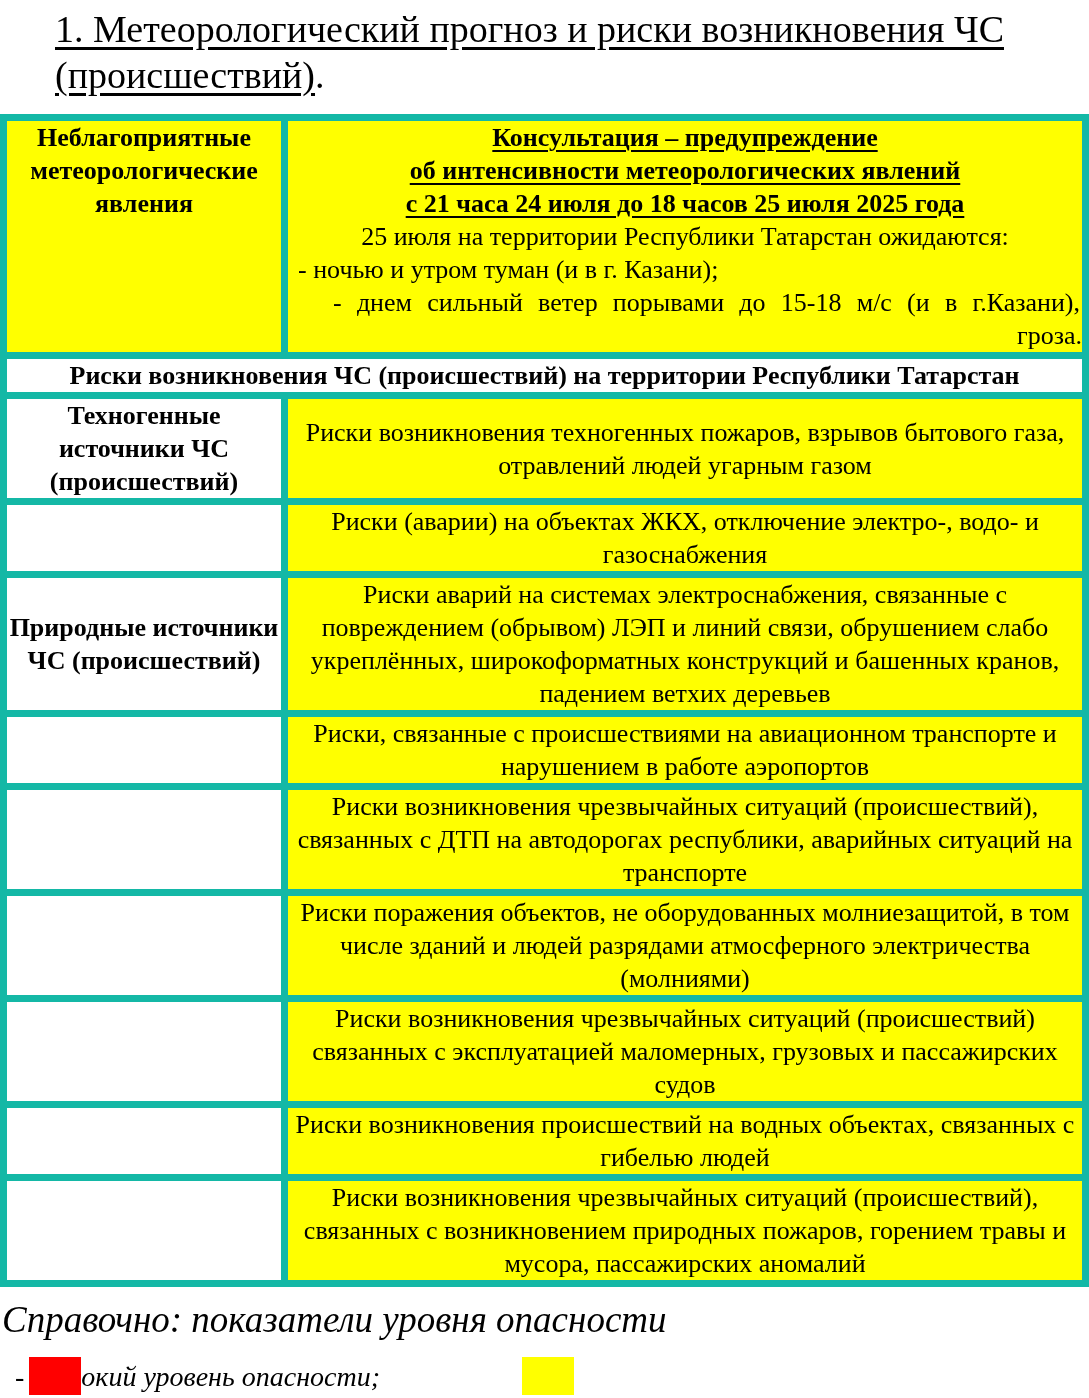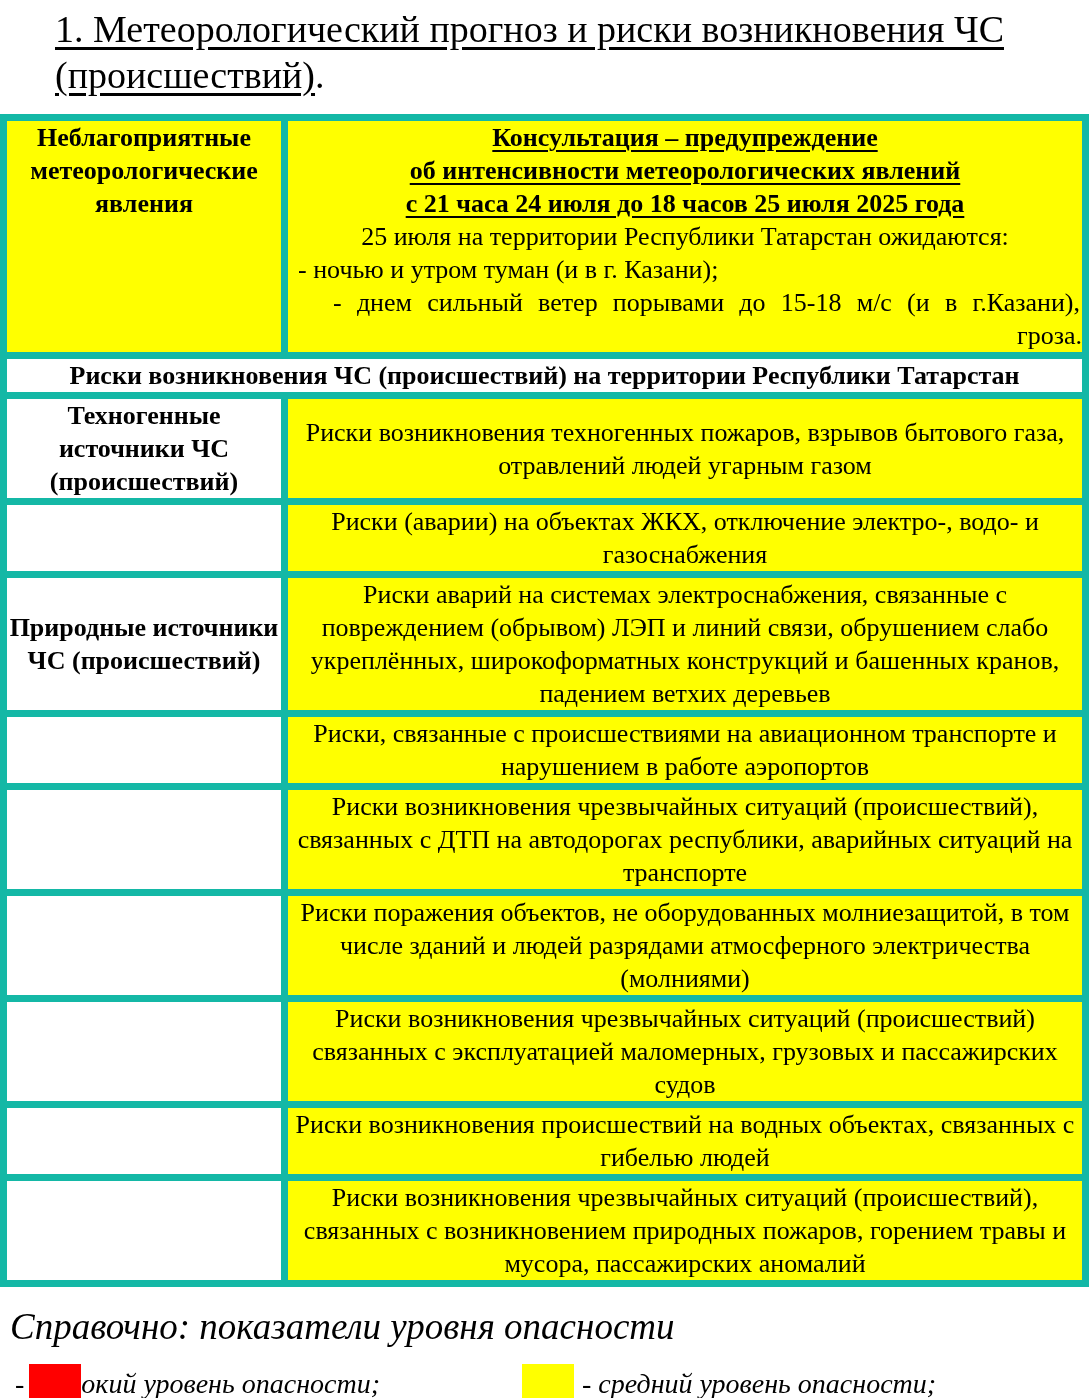--- a/index.html
+++ b/index.html
@@ -88,25 +88,25 @@
   .adv-just {
     text-align: justify;
     text-align-last: justify;
     text-indent: 45px;
     padding-right: 2px;
   }
   .adv-flush  { text-align: right; }
 
   
   .ref-heading {
-    margin-top: 17px;
+    margin-top: 10px;
     font-size: 37px;
     font-style: italic;
     line-height: 46px;
-    padding-left: 10px;
+    padding-left: 2px;
   }
   .legend {
     margin-top: 14px;
     display: grid;
     grid-template-columns: 522px auto;
     row-gap: 9px;
     font-size: 28px;
     font-style: italic;
     line-height: 33px;
   }
@@ -198,21 +198,20 @@
 <div class="ref-heading">Справочно: показатели уровня опасности</div>
 
 <div class="legend">
   <div class="legend-item l">
     <span class="legend-dash">-</span>
     <span class="swatch" style="background-color: rgb(255, 0, 0);"></span>
     <span class="legend-label">окий уровень опасности;</span>
   </div>
   <div class="legend-item r">
     <span class="swatch" style="background-color: rgb(255, 255, 0);"></span>
-    <span class="legend-label">- средний уровень опасности;</span>
   </div>
   <div class="legend-item l">
     <span class="legend-dash">-</span>
     <span class="swatch" style="background-color: rgb(255, 165, 0);"></span>
     <span class="legend-label">ышенный уровень опасности;</span>
   </div>
   <div class="legend-item r">
     <span class="swatch" style="background-color: rgb(0, 166, 81);"></span>
   </div>
 </div>

